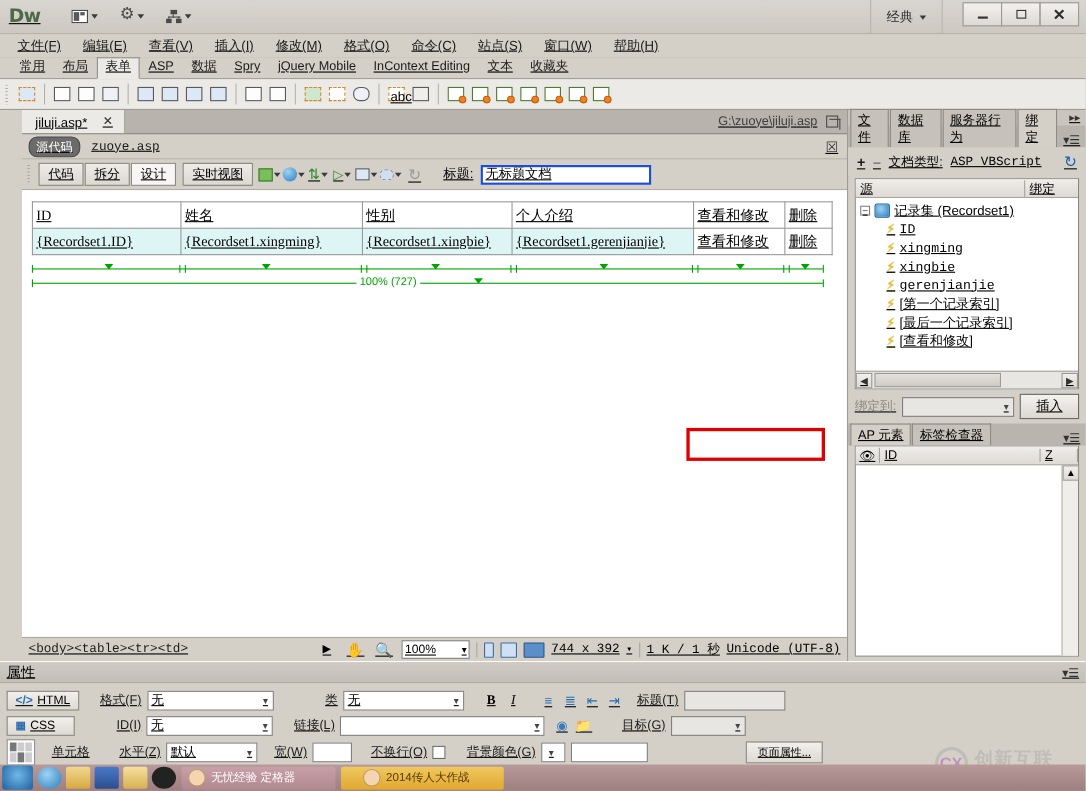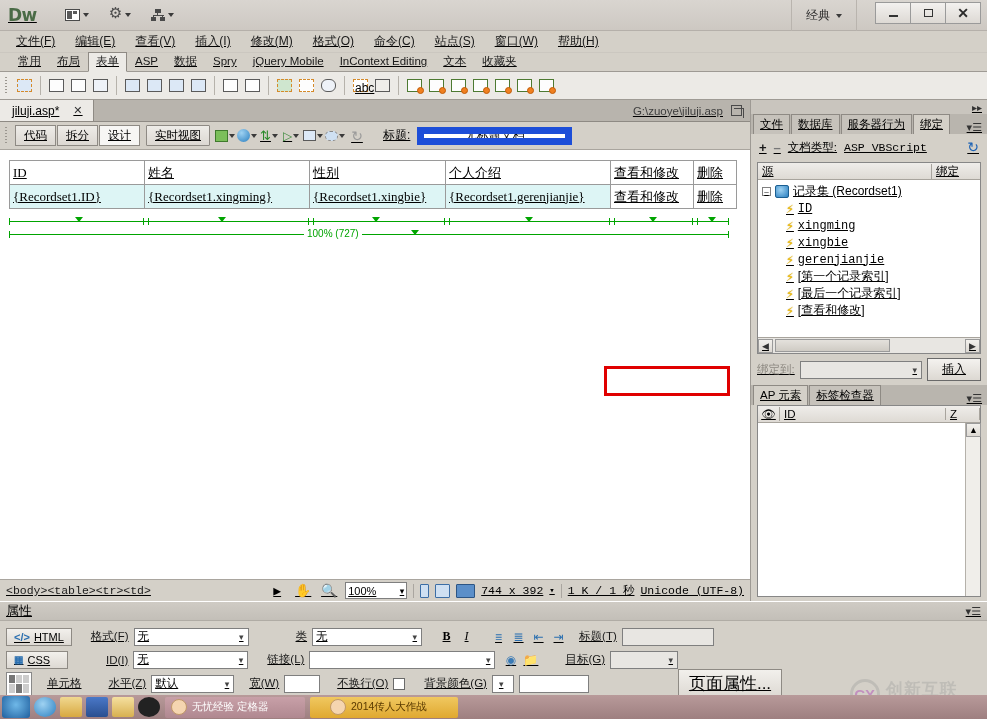--- a/index.html
+++ b/index.html
@@ -128,21 +128,21 @@
     cursor: default; border: 1px solid transparent; position: relative;
   }
   .gi { width: 15px; height: 13px; border: 1px solid #5a5a5a; background: #fdfdfd; position: relative;}
   .gi.blue { background: #dce8f6; }
   .gi.green { border-color: #4d7a32; }
   .dashed { border: 1px dashed #d58a2a; padding: 1px; }
   .badge { position: absolute; right: -3px; bottom: -3px; width: 7px; height: 7px;
            border-radius: 50%; background: #f08020; border: 1px solid #c05c08; }
 
   
-  .main { flex: 1; display: flex; min-height: 0; }
+  .main { flex: 1; display: flex; min-height: 0; padding-left: 20px; }
   .docarea { width: 750px; display: flex; flex-direction: column; min-width: 0;
              background: #d4d0c8; }
 
   
   .doctabs {
     height: 22px; min-height: 22px; background: #b8b4ad;
     display: flex; align-items: stretch; position: relative;
     border-bottom: 1px solid #8e8a84;
   }
   .doctab {
@@ -182,22 +182,22 @@
   .vbtn {
     border: 1px solid #8e8a84; background: linear-gradient(#eeece8,#dcd8d2);
     font-size: 11.5px; padding: 2px 8px; cursor: default; margin-right: -1px;
   }
   .vbtn.active { background: #f7f6f4; }
   .vbtn.wide { margin-left: 5px; margin-right: 3px; border-radius: 1px; }
   .vico { width: 20px; height: 20px; display: flex; align-items: center; justify-content: center;
           cursor: default; position: relative; }
   .title-lbl { font-size: 12px; margin-left: 14px; margin-right: 5px; }
   .title-input {
-    width: 155px; height: 18px; border: 7px solid #1d4ed8; background: #fff;
-    font-size: 12px; padding: 0 2px; font-family: "Liberation Sans", sans-serif; text-align: center;
+    width: 155px; height: 18px; border: 2px solid #1d4ed8; background: #fff;
+    font-size: 12px; padding: 0 2px; font-family: "Liberation Sans", sans-serif;
   }
 
   
   .canvas { flex: 1; background: #fff; overflow: hidden; position: relative;
             border-top: 1px solid #fff; }
   .dtable { border-collapse: collapse; margin: 9px 0 0 9px; table-layout: fixed; }
   .dtable td {
     border: 1px solid #9a9a9a; height: 24px; font-size: 13px;
     padding: 1px 3px; vertical-align: middle; font-family: "Liberation Serif", serif;
     color: #000; background: #fff;
@@ -254,21 +254,21 @@
     padding: 0 1px 0 3px; cursor: default;
   }
   .sel .ar { font-size: 9px; color: #444; padding: 0 3px; }
   .sel.dis { background: #e8e6e2; color: #9a9a9a; }
   .txt { border: 1px solid #7f7f7f; background: #fff; height: 18px; font-size: 11.5px;
          padding: 0 2px; }
   .chk { width: 12px; height: 12px; border: 1px solid #6a6a6a; background: #fff; }
   .fmt { width: 15px; height: 14px; display:flex; align-items:center; justify-content:center;
          font-size: 12px; cursor: default; }
   .pagebtn { border: 1px solid #8e8a84; background: linear-gradient(#f2f0ec,#ddd9d3);
-             font-size: 17px; padding: 2px 10px; cursor: default; }
+             font-size: 10px; padding: 2px 10px; cursor: default; }
   .cellico { width: 26px; height: 24px; border: 1px solid #888; background: #fff;
              display: grid; grid-template-columns: 1fr 1fr 1fr; grid-template-rows: 1fr 1fr;
              gap: 1px; padding: 2px; }
   .cellico i { background: #777; display: block; }
   .cellico i.lt { background: #ccc; }
 
   
   .rightpanel { flex: 1; display: flex; flex-direction: column;
                 background: #d4d0c8; border-left: 1px solid #9e9a94; min-width: 0; }
   .collapse-row { height: 14px; background: #c9c5be; display: flex; justify-content: flex-end;
@@ -523,20 +523,25 @@
         <div class="doctab">
           <span>jiluji.asp*</span>
           <span class="cls">✕</span>
         </div>
         <div class="docpath">
           <span>G:\zuoye\jiluji.asp</span>
           <span class="restore-ico"></span>
         </div>
       </div>
 
+      <div class="srcrow">
+        <span class="pill">源代码</span>
+        <span class="srcfile">zuoye.asp</span>
+        <span class="funnel">☒</span>
+      </div>
 
       <div class="viewbar">
         <span class="grip"></span>
         <div class="vbtn">代码</div>
         <div class="vbtn">拆分</div>
         <div class="vbtn active">设计</div>
         <div class="vbtn wide">实时视图</div>
 
         <div class="vico">
           <span style="display:inline-block;width:13px;height:12px;background:#7bbf5a;border:1px solid #3f7a2d"></span>

